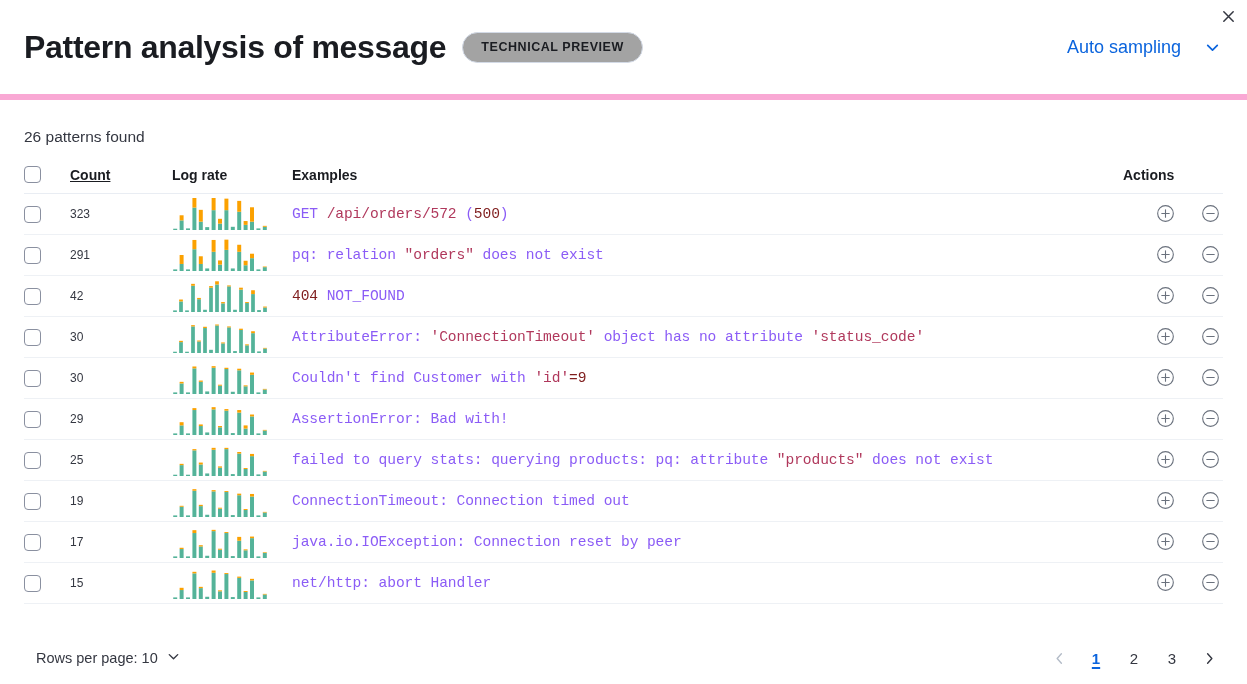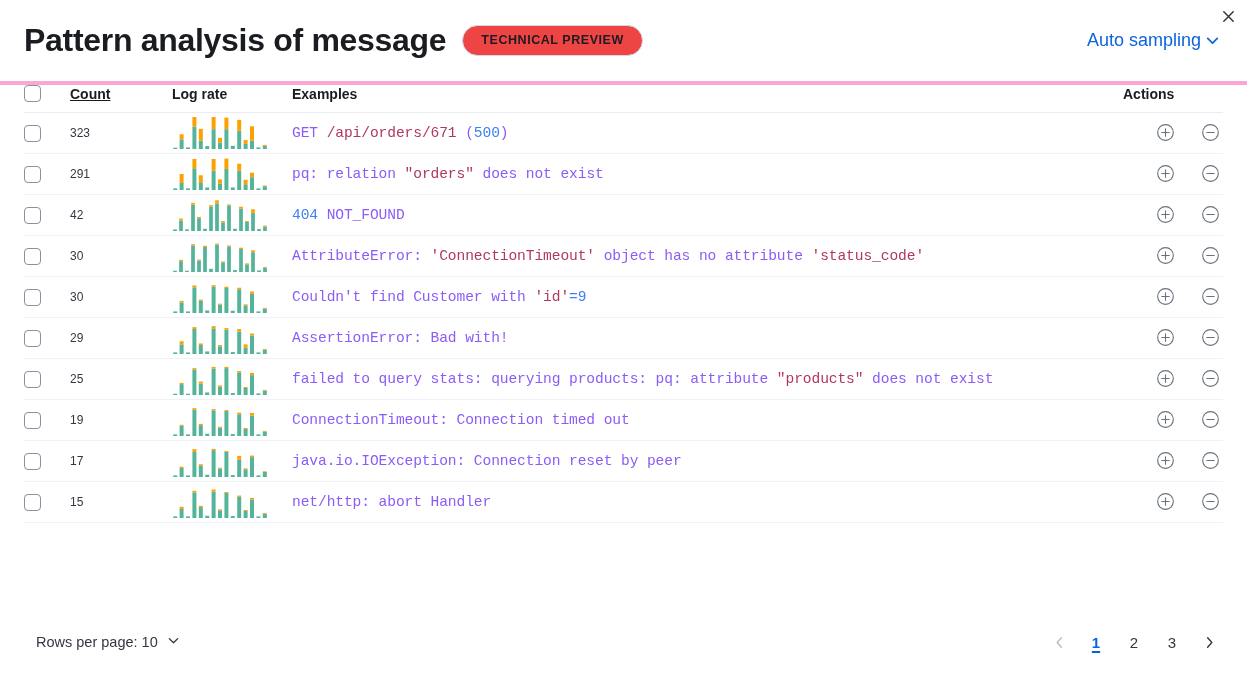--- a/index.html
+++ b/index.html
@@ -8,22 +8,22 @@
     width: 1247px; height: 684px;
     background: #ffffff;
     font-family: "Liberation Sans", sans-serif;
     color: #343741;
     overflow: hidden;
   }
   .flyout { width: 1247px; height: 684px; position: relative; background: #fff; }
 
   
   .header {
-    height: 85px;
-    border-bottom: 4px solid #f9a8d4;
+    height: 100px;
+    border-bottom: 6px solid #f9a8d4;
     display: flex;
     align-items: center;
     padding: 4px 24px;
     position: relative;
   }
   .title {
     font-size: 32px;
     font-weight: 700;
     letter-spacing: -0.3px;
     color: #1a1c21;
@@ -32,27 +32,27 @@
   .beta-badge {
     margin-left: 16px;
     border: 1px solid #d3dae6;
     border-radius: 999px;
     padding: 7px 18px 8px;
     font-size: 12.5px;
     font-weight: 700;
     letter-spacing: 0.55px;
     color: #1a1c21;
     white-space: nowrap;
-    background: #ef4444;
+    background: #a3a3a3;
   }
   .header-right {
     margin-left: auto;
     display: flex;
     align-items: center;
-    gap: 3px;
+    gap: 23px;
     color: #0b64dd;
     font-size: 18px;
     cursor: pointer;
     padding-right: 2px;
   }
   .header-right .caret { display: flex; align-items: center; }
   .close-btn {
     position: absolute;
     top: 3px; right: 6px;
     width: 26px; height: 26px;
@@ -113,40 +113,40 @@
   .examples-cell {
     font-family: "Liberation Mono", monospace;
     font-size: 14.6px;
     letter-spacing: -0.1px;
     color: #7560a8;
     white-space: nowrap;
     overflow: hidden;
     text-overflow: ellipsis;
   }
   .tok-str  { color: #b0385c; }
-  .tok-num  { color: #3b82f6; }
+  .tok-num  { color: #7f1d1d; }
   .tok-base { color: #8b5cf6; }
 
   .actions-cell { text-align: right; white-space: nowrap; padding-right: 2px; }
   .act-icon {
     display: inline-flex;
     align-items: center; justify-content: center;
     width: 26px; height: 26px;
     margin-left: 14px;
     cursor: pointer;
     color: #6a717d;
   }
   .th-actions { text-align: right; padding-right: 4px; }
 
   .spark { display: block; }
 
   
   .footer {
     position: absolute;
-    left: 0; right: 0; bottom: 16px;
+    left: 0; right: 0; bottom: 0;
     height: 52px;
     display: flex;
     align-items: center;
     padding: 0 24px;
   }
   .rows-per-page {
     display: flex; align-items: center; gap: 8px;
     font-size: 14.5px; color: #343741; cursor: pointer;
     padding-left: 12px;
   }
@@ -193,20 +193,21 @@
     </div>
 
     <div class="close-btn">
       <svg width="15" height="15" viewBox="0 0 16 16" fill="none" stroke="#343741" stroke-width="1.6" stroke-linecap="round">
           <path d="M3 3 L13 13 M13 3 L3 13"></path>
         </svg>
     </div>
   </div>
 
   <div class="body">
+    <div class="patterns-found">26 patterns found</div>
 
     <table class="pattern-table">
       <colgroup>
         <col class="col-check">
           <col class="col-count">
           <col class="col-rate">
           <col class="col-ex">
           <col class="col-act">
       </colgroup>
       <thead>
@@ -248,21 +249,21 @@
                 <rect x="65.22" y="3.88" width="3.97" height="10.88" fill="#fba100"></rect>
                 <rect x="71.62" y="27.88" width="3.97" height="5.12" fill="#54b399"></rect>
                 <rect x="71.62" y="24.04" width="3.97" height="3.84" fill="#fba100"></rect>
                 <rect x="78.02" y="24.68" width="3.97" height="8.32" fill="#54b399"></rect>
                 <rect x="78.02" y="10.28" width="3.97" height="14.40" fill="#fba100"></rect>
                 <rect x="84.42" y="31.40" width="3.97" height="1.60" fill="#54b399"></rect>
                 <rect x="90.82" y="29.80" width="3.97" height="3.20" fill="#54b399"></rect>
                 <rect x="90.82" y="28.84" width="3.97" height="0.96" fill="#fba100"></rect>
               </svg>
             </td>
-    <td class="examples-cell"><span class="tok-base">GET </span><span class="tok-str">/api/orders/671</span><span class="tok-base"> (</span><span class="tok-num">500</span><span class="tok-base">)</span></td>
+    <td class="examples-cell"><span class="tok-base">GET </span><span class="tok-str">/api/orders/572</span><span class="tok-base"> (</span><span class="tok-num">500</span><span class="tok-base">)</span></td>
     <td class="actions-cell">
       <span class="act-icon">
                 <svg width="21" height="21" viewBox="0 0 22 22" fill="none" stroke="currentColor" stroke-width="1.15">
                   <circle cx="11" cy="11" r="8.2"></circle>
                   <path d="M11 7.1 V14.9 M7.1 11 H14.9" stroke-linecap="round"></path>
                 </svg>
               </span>
       <span class="act-icon">
                 <svg width="21" height="21" viewBox="0 0 22 22" fill="none" stroke="currentColor" stroke-width="1.15">
                   <circle cx="11" cy="11" r="8.2"></circle>

